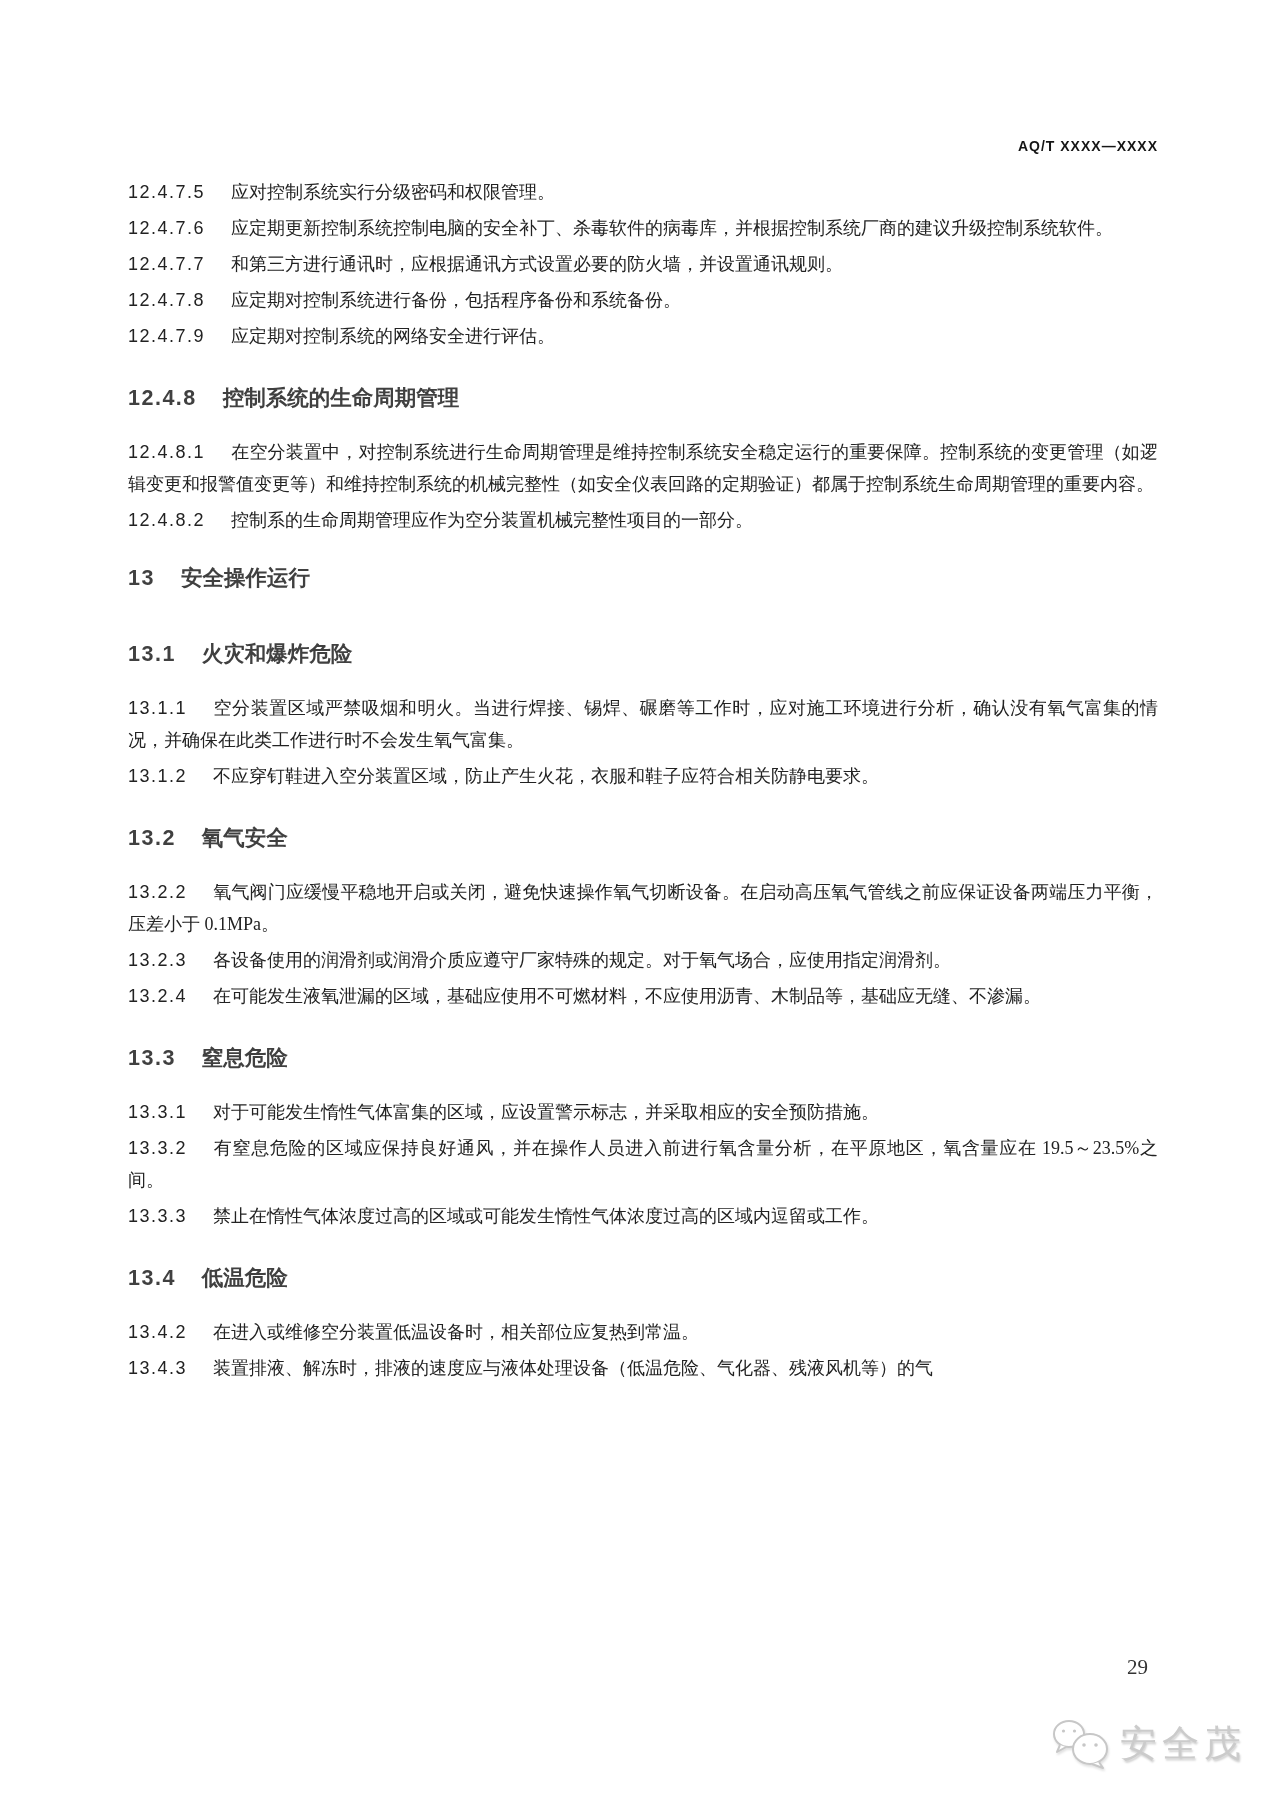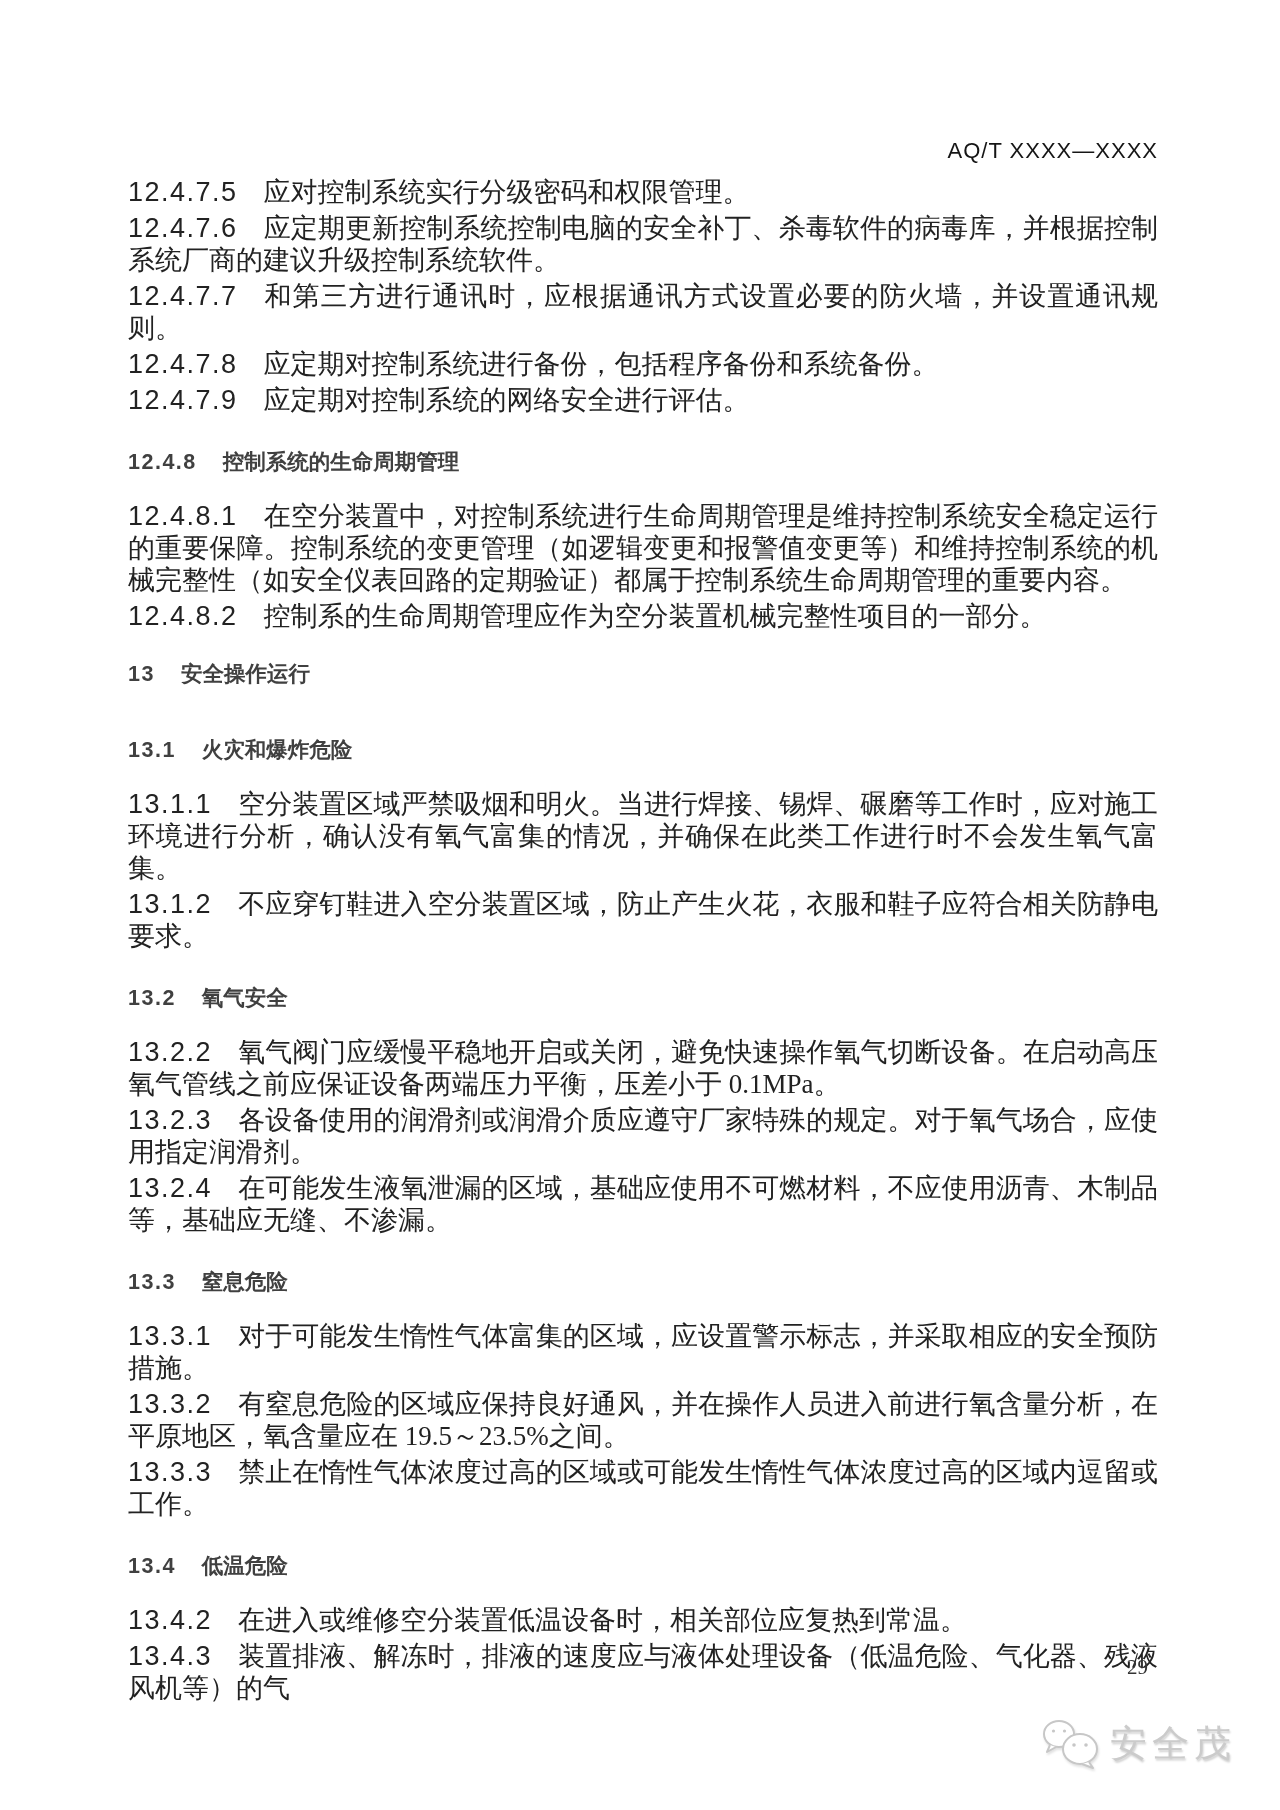--- a/index.html
+++ b/index.html
@@ -15,37 +15,37 @@
     background: #ffffff;
     overflow: hidden;
     font-family: "Liberation Serif", "DejaVu Serif", serif;
     color: #1e1e1e;
   }
   .doc-header {
     position: absolute;
     top: 138px;
     right: 122px;
     font-family: "Liberation Sans", "DejaVu Sans", sans-serif;
-    font-size: 22px;
-    font-weight: 400;
+    font-size: 14px;
+    font-weight: 700;
     letter-spacing: 1px;
     color: #151515;
     white-space: nowrap;
   }
   .content {
     position: absolute;
     top: 176px;
     left: 128px;
     width: 1030px;
   }
   .content p {
     margin: 0;
   }
   p.clause {
-    font-size: 27px;
+    font-size: 18px;
     line-height: 32px;
     margin: 0 0 4px 0;
     text-align: justify;
     color: #222222;
   }
   p.clause .num {
     font-family: "Liberation Sans", "DejaVu Sans", sans-serif;
     letter-spacing: 1.5px;
     margin-right: 26px;
     white-space: nowrap;
@@ -69,21 +69,21 @@
     position: absolute;
     top: 1655px;
     right: 132px;
     font-family: "Liberation Serif", "DejaVu Serif", serif;
     font-size: 21px;
     color: #333333;
   }
   .watermark {
     position: absolute;
     top: 1718px;
-    right: 44px;
+    right: 34px;
     display: flex;
     align-items: center;
     gap: 8px;
     user-select: none;
   }
   .watermark .wm-icon {
     width: 62px;
     height: 52px;
     display: block;
     filter: drop-shadow(1px 2px 1px rgba(0,0,0,0.12));

